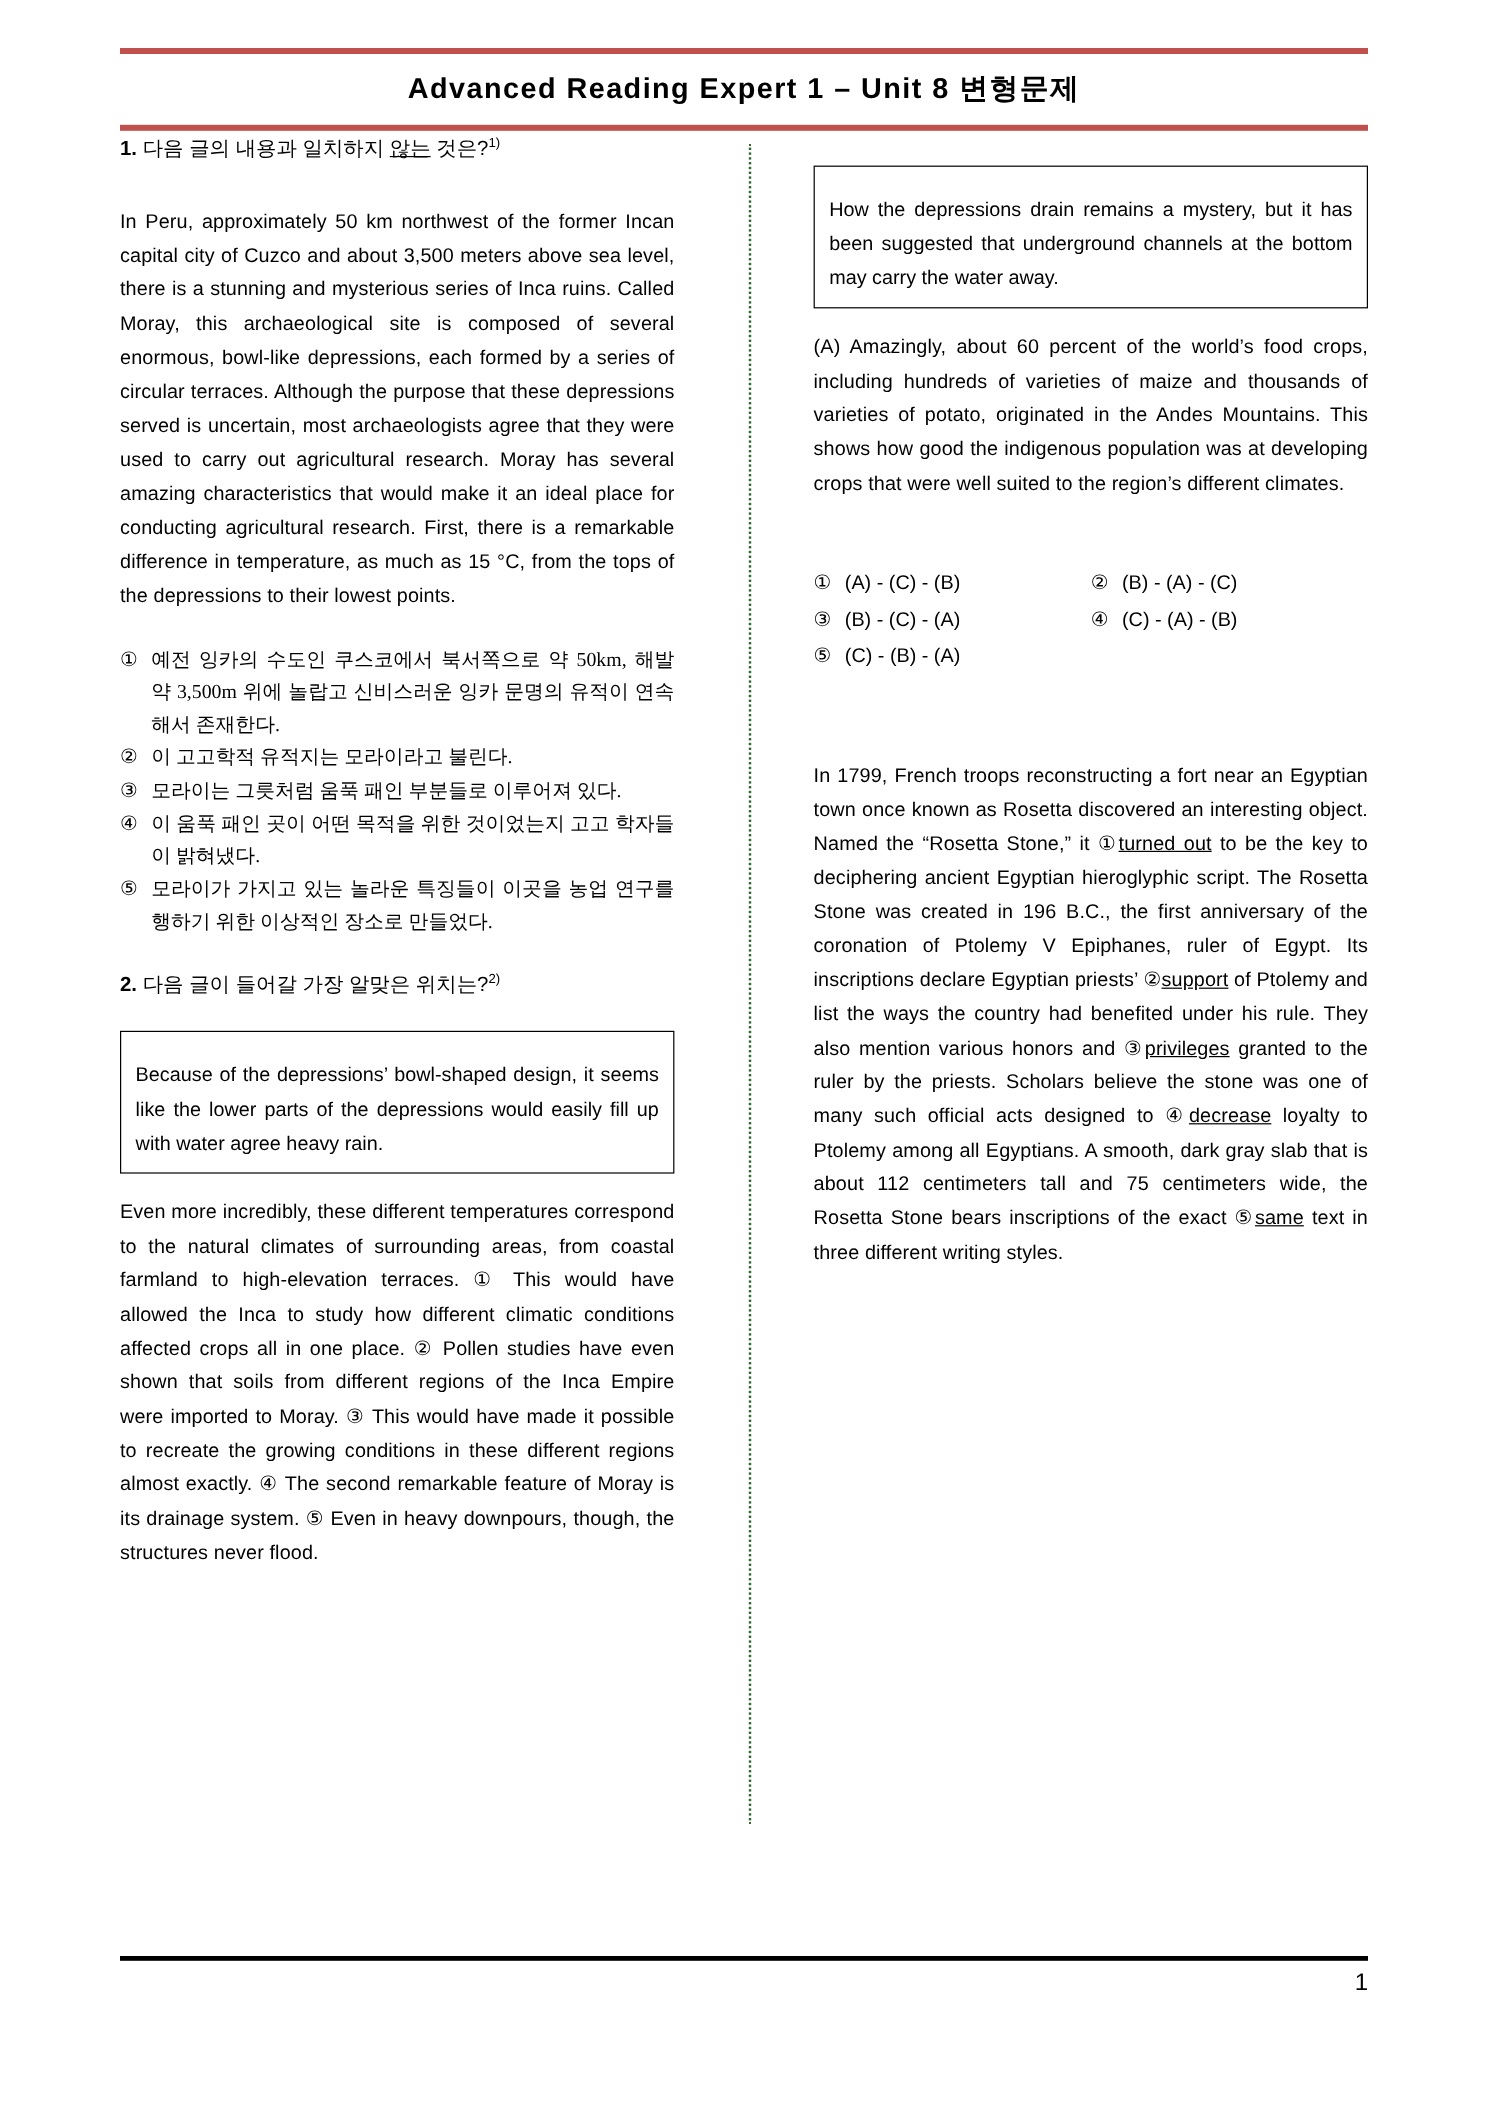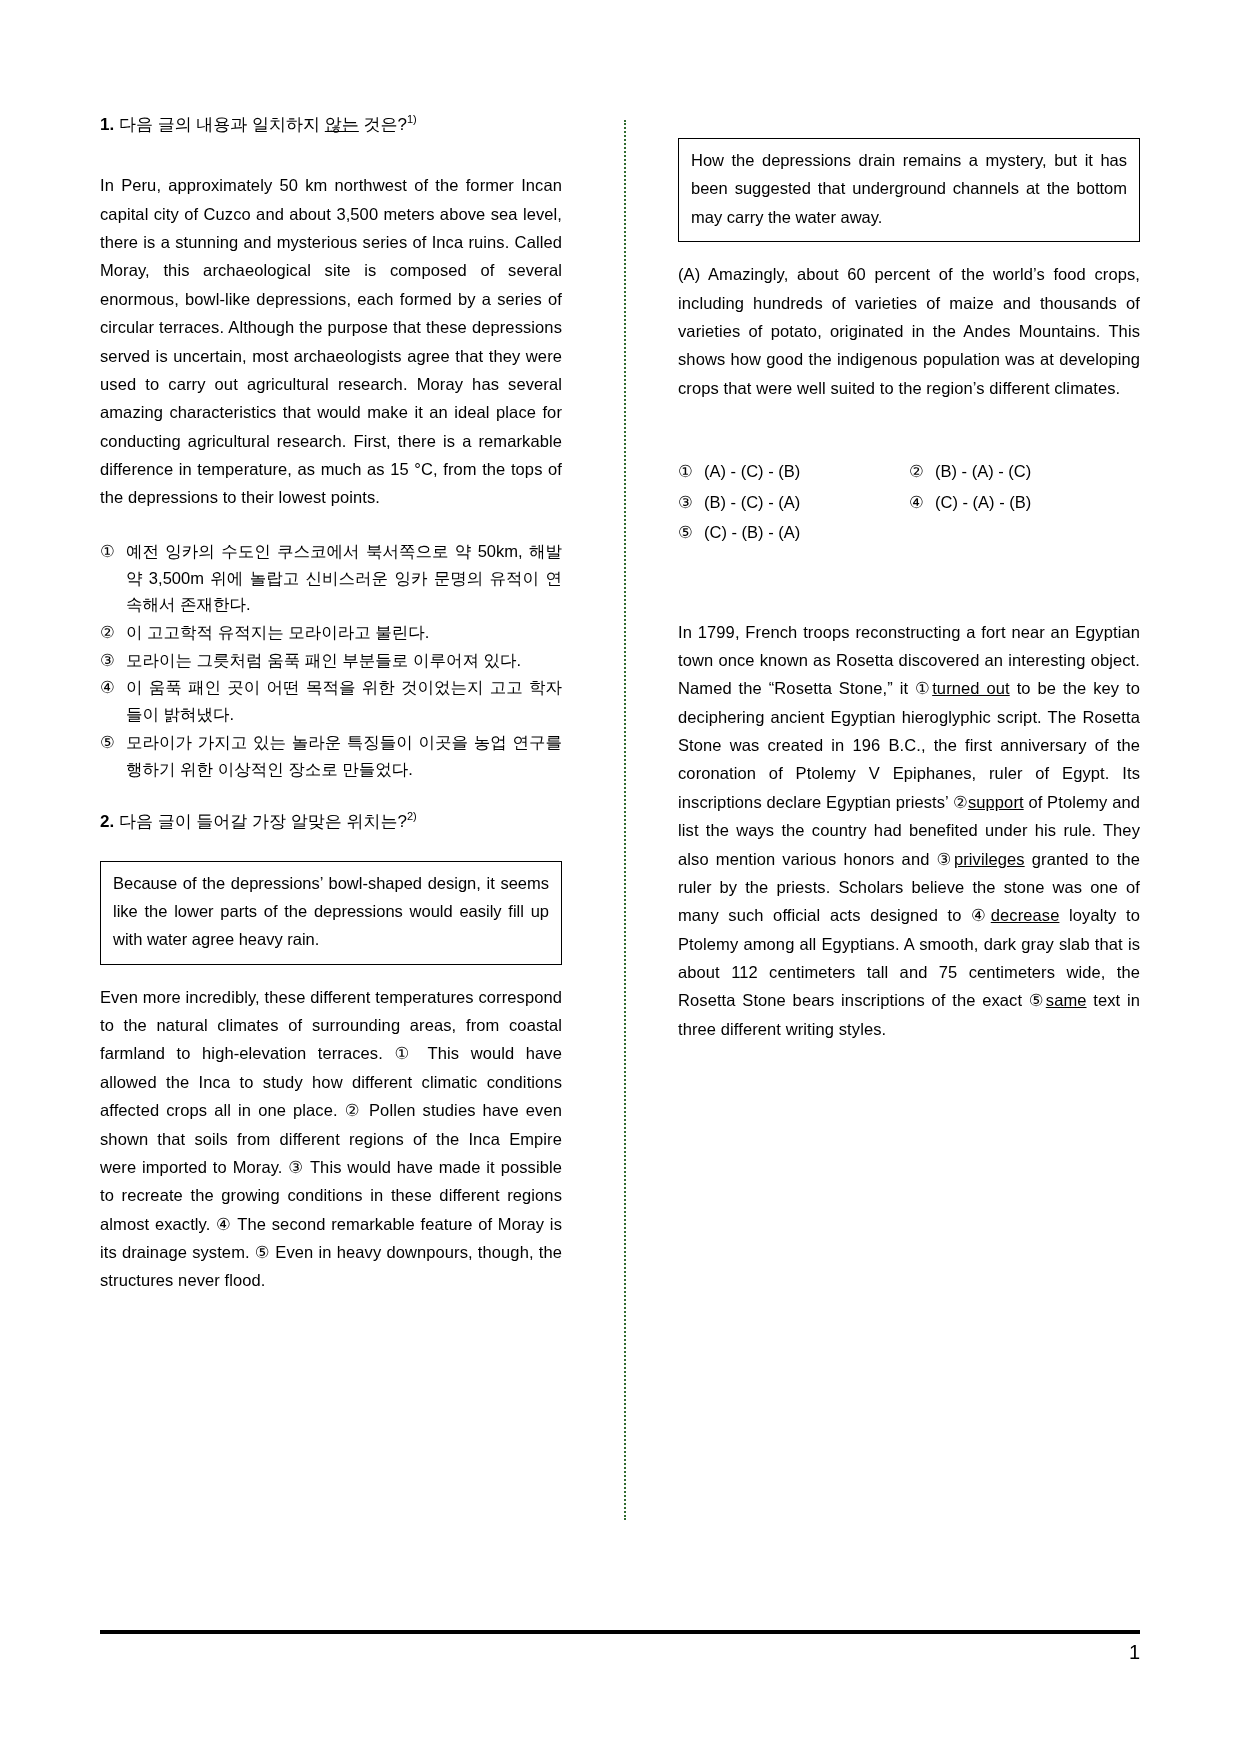--- a/index.html
+++ b/index.html
@@ -92,21 +92,21 @@
     text-align: justify;
     text-justify: inter-word;
     margin: 0;
     letter-spacing: 0.1px;
   }
   .spacer-lg { height: 26px; }
   .spacer-md { height: 18px; }
 
   .boxed {
     border: 1px solid #000000;
-    padding: 7px 12px 10px 12px;
+    padding: 22px 12px 10px 12px;
     font-size: 16.5px;
     line-height: 1.72;
     text-align: justify;
     box-sizing: border-box;
   }
 
   
   .choices {
     font-size: 16.5px;
     line-height: 1.62;
@@ -118,20 +118,21 @@
     margin-bottom: 1px;
   }
   .choice .marker {
     flex: 0 0 auto;
     width: 26px;
     font-size: 16.5px;
   }
   .choice .ctext {
     flex: 1 1 auto;
     text-align: justify;
+    font-family: Liberation Serif, serif;
   }
 
   .choices-grid {
     font-size: 16.5px;
     line-height: 1.85;
   }
   .cg-row {
     display: flex;
   }
   .cg-cell {
@@ -156,20 +157,25 @@
     font-size: 20px;
     line-height: 1.2;
   }
   .p4-passage p { margin: 0; }
 </style>
 </head>
 <body>
 
 <div class="page">
 
+  <div class="header-wrap">
+    <div class="rule-red"></div>
+    <div class="doc-title">Advanced Reading Expert 1 – Unit 8 변형문제</div>
+    <div class="rule-red"></div>
+  </div>
 
   <div class="columns">
 
     <div class="divider"></div>
 
     <div class="col col-left">
 
       <div class="q-head">
         <span class="num">1.</span><span> 다음 글의 내용과 일치하지 </span><span class="u">않는</span><span> 것은?</span><span class="sup">1)</span>
       </div>

